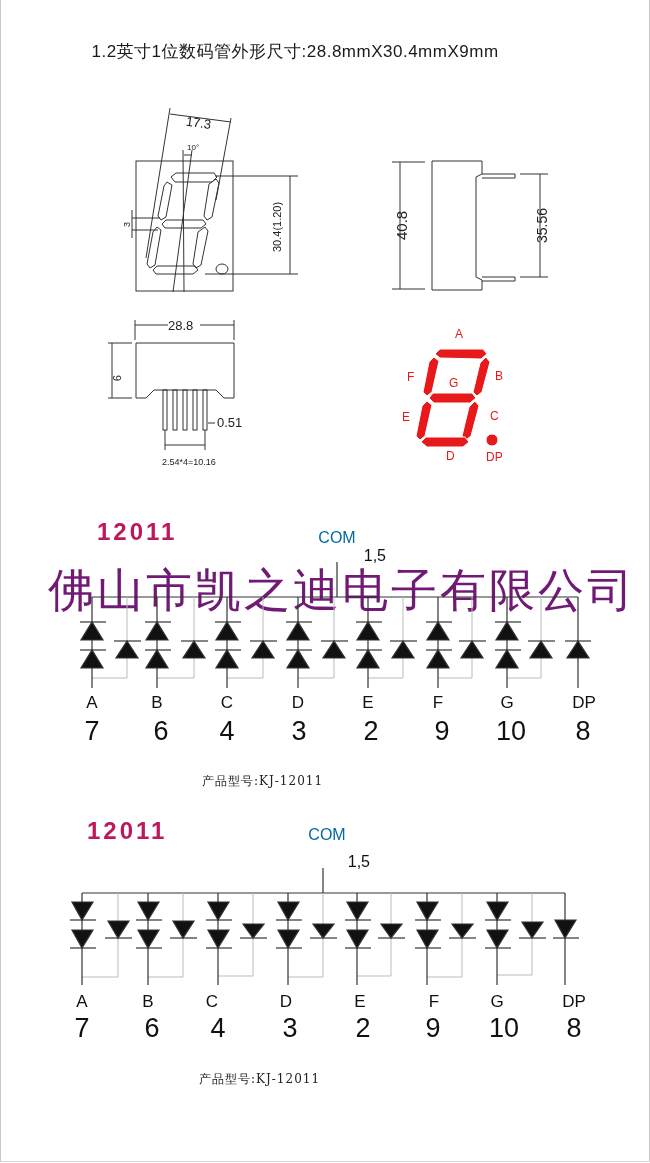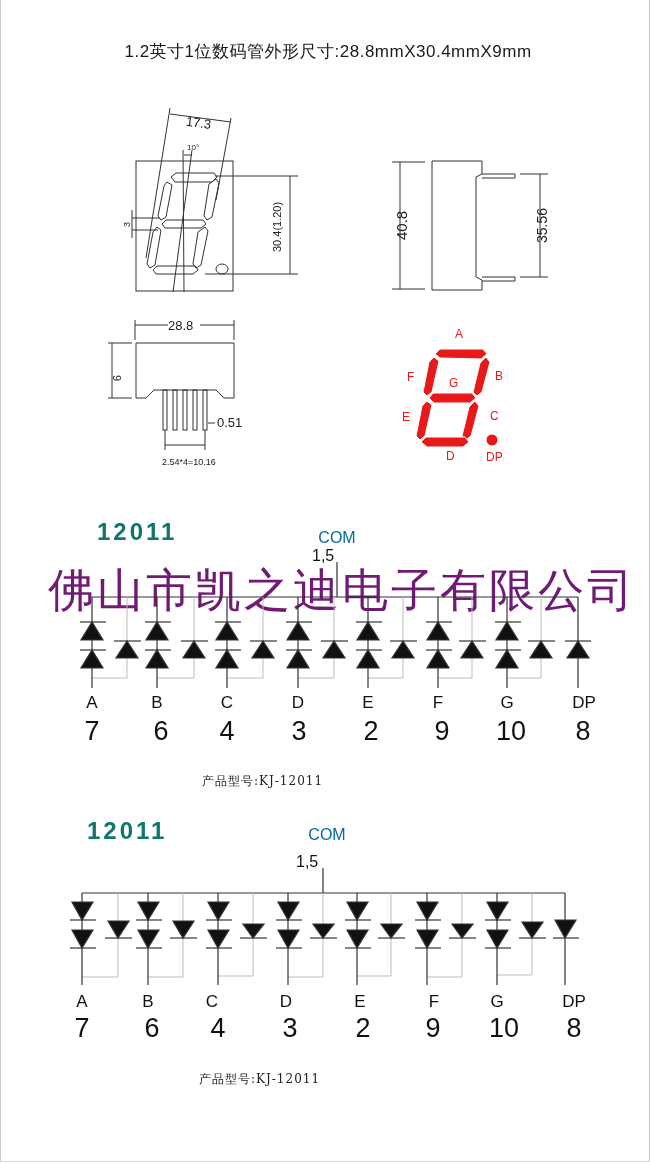--- a/index.html
+++ b/index.html
@@ -1,27 +1,27 @@
 <!DOCTYPE html>
 <html><head>
 <meta charset="utf-8">
 <style>
   html, body { margin: 0; padding: 0; background: #ffffff; }
   body { width: 650px; height: 1163px; position: relative; overflow: hidden;
          font-family: "Liberation Sans", sans-serif; color: #222; }
   .frame { position: absolute; left: 0; top: 0; width: 648px; height: 1161px;
            border-left: 1px solid #c8c8c8; border-right: 1px solid #c8c8c8; border-bottom: 1px solid #d8d8d8; }
   .abs { position: absolute; }
-  .title { left: 0; top: 40px; width: 590px; text-align: center; font-size: 17px; letter-spacing: 0.5px; color: #1a1a1a; padding-left: 33px; }
+  .title { left: 0; top: 40px; width: 590px; text-align: center; font-size: 17px; letter-spacing: 0.5px; color: #1a1a1a; }
   svg { position: absolute; overflow: visible; }
   .dim-text { font-family: "Liberation Sans", sans-serif; fill: #222; }
   .seg-label { font-family: "Liberation Sans", sans-serif; fill: #e8191a; font-size: 12px; }
-  .part-no { font-family: "Liberation Sans", sans-serif; font-size: 24px; font-weight: bold; letter-spacing: 3px; color: #0f766e; }
+  .part-no { font-family: "Liberation Sans", sans-serif; font-size: 24px; font-weight: bold; letter-spacing: 3px; color: #be185d; }
   .com { font-size: 16px; color: #0369a1; text-align: center; }
-  .com-pins { font-size: 16px; color: #111; text-align: left; }
+  .com-pins { font-size: 16px; color: #111; text-align: right; margin-left: 24px; }
   .watermark { left: 48px; top: 560px; font-size: 46px; color: #701a75; letter-spacing: 3px; white-space: nowrap;
                font-family: "DejaVu Sans", sans-serif; }
   .seg-name { font-size: 17px; color: #111; text-align: center; width: 40px; }
   .pin-no { font-size: 27px; color: #111; text-align: center; width: 50px; }
   .model { font-family: "DejaVu Serif", serif; font-size: 12px; color: #222; letter-spacing: 1px; }
 </style>
 </head>
 <body>
 
 <div class="frame"></div>

